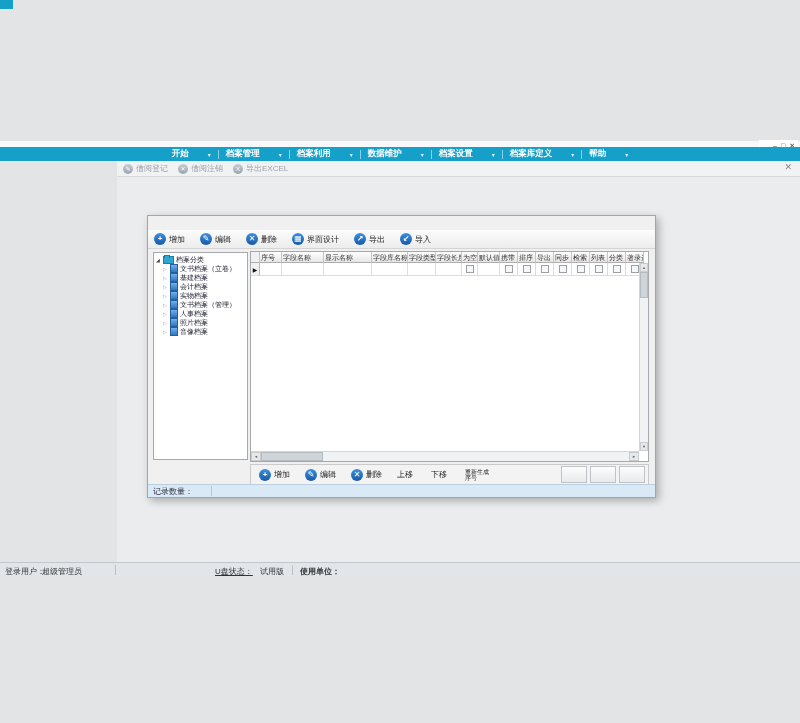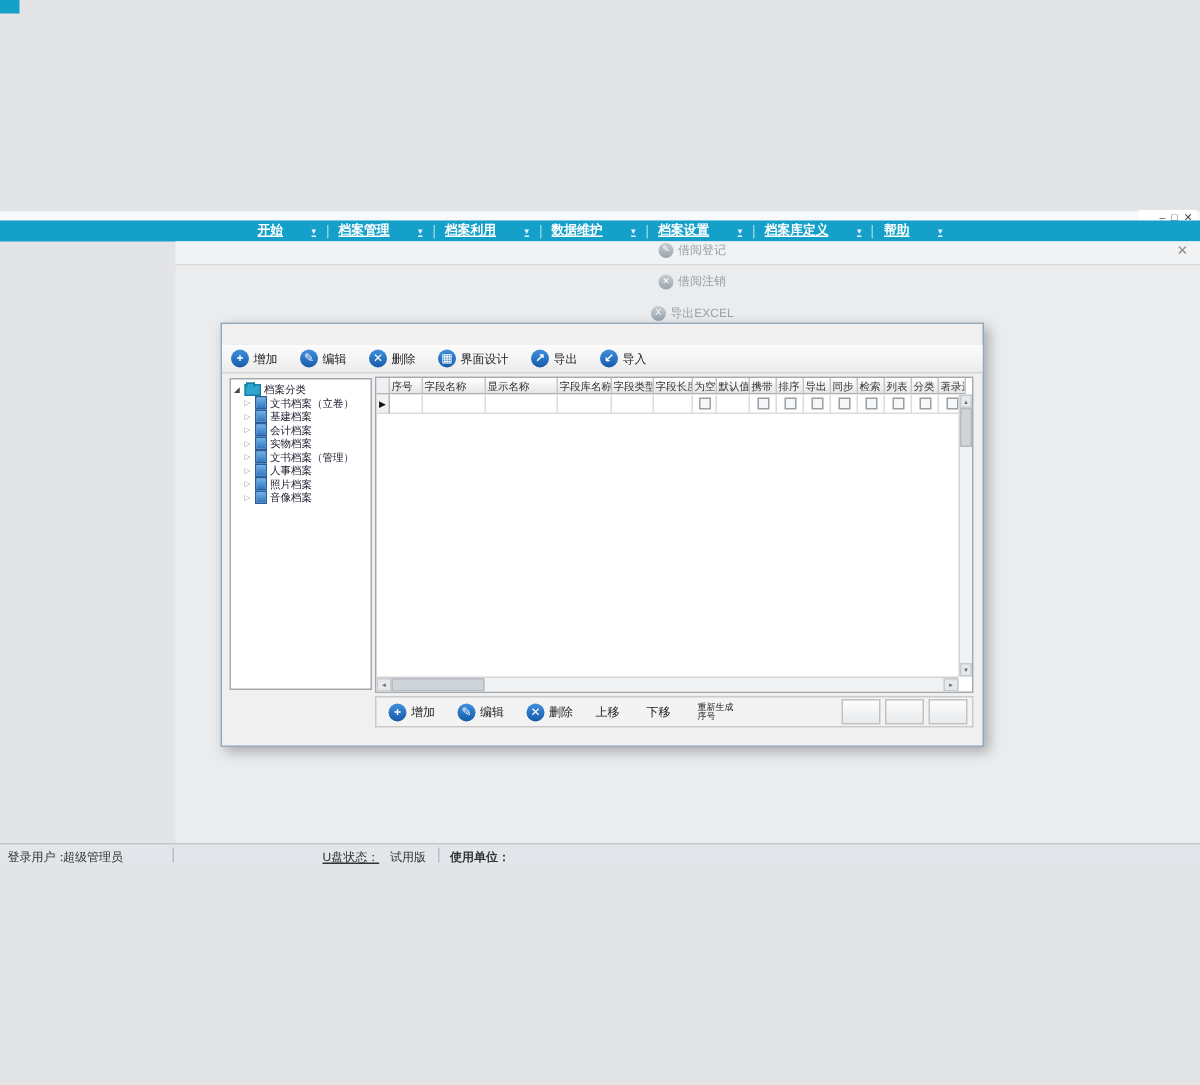--- a/index.html
+++ b/index.html
@@ -12,35 +12,35 @@
 
   
   .win-topstrip{left:0;top:141px;width:800px;height:6px;background:#f8f9fa;}
   .win-controls{right:2px;top:140px;width:36px;height:11px;background:#ffffff;display:flex;
                 align-items:center;justify-content:flex-end;gap:4px;padding-right:3px;font-size:7px;color:#444;}
   .win-ctrl{cursor:default;line-height:1;}
 
   
   .menubar{left:0;top:147px;width:800px;height:14px;background:#14a0c9;display:flex;
            align-items:center;justify-content:center;color:#fff;font-size:8.5px;font-weight:bold;}
-  .menu-item{display:flex;align-items:center;gap:19px;padding:0 7px;white-space:nowrap;text-decoration:underline;}
+  .menu-item{display:flex;align-items:center;gap:19px;padding:0 7px;white-space:nowrap;}
   .menu-arrow{font-size:6px;opacity:.9;}
   .menu-sep{width:1px;height:9px;background:rgba(255,255,255,.5);}
 
   
   .sidebar{left:0;top:161px;width:117px;height:401px;background:#f5f6f7;border-right:1px solid #b9bfc4;box-sizing:border-box;}
   .kw-label{position:absolute;left:4px;top:4px;font-size:7.5px;color:#333;}
   .kw-input{position:absolute;left:3px;top:13px;width:106px;height:15px;border:1px solid #abadb3;background:#fff;box-sizing:border-box;font-size:8px;padding:0 2px;}
   .search-btn{position:absolute;right:4px;top:32px;height:13px;display:flex;align-items:center;gap:3px;font-size:8px;color:#222;cursor:default;}
   .side-list{position:absolute;left:2px;top:46px;width:111px;height:352px;background:#fff;border:1px solid #9aa0a6;box-sizing:border-box;}
 
   
   .content{left:117px;top:161px;width:683px;height:401px;background:#ebecee;}
   .content-toolbar{position:absolute;left:0;top:0;width:683px;height:16px;background:#f1f2f3;
-                   border-bottom:1px solid #d9d9d9;display:flex;align-items:center;gap:10px;padding-left:6px;box-sizing:border-box;flex-direction:column;}
+                   border-bottom:1px solid #d9d9d9;display:flex;align-items:center;gap:10px;padding-left:6px;box-sizing:border-box;}
   .gbtn{display:flex;align-items:center;gap:3px;font-size:8px;color:#9aa2a9;}
   .gicon{width:10px;height:10px;border-radius:50%;background:linear-gradient(#c6cdd4,#9aa4ad);color:#fff;
          font-size:6px;display:flex;align-items:center;justify-content:center;line-height:1;flex:0 0 auto;}
   .tab-close{position:absolute;right:8px;top:2px;font-size:9px;color:#888;line-height:1;}
 
   
   .bicon{width:12px;height:12px;border-radius:50%;background:linear-gradient(#3f8fde,#155ba8);color:#fff;
          font-size:8px;font-weight:bold;display:flex;align-items:center;justify-content:center;line-height:1;flex:0 0 auto;}
   .bicon.small{width:11px;height:11px;}
   .lens{width:4px;height:4px;border:1px solid #fff;border-radius:50%;position:relative;display:block;}
@@ -339,20 +339,24 @@
         </span>
         <span class="tbtn-text">上移</span>
         <span class="tbtn-text">下移</span>
         <span class="btn-tiny">重新生成序号</span>
         <span class="bb-space"></span>
         <span class="empty-box"></span>
         <span class="empty-box"></span>
         <span class="empty-box"></span>
       </div>
 
+    <div class="dlg-status">
+      <span>记录数量：</span>
+      <span class="dlg-status-div"></span>
+    </div>
   </div>
 
   <div class="abs statusbar">
     <span class="sb-item" style="left:5px;">登录用户：</span>
     <span class="sb-item" style="left:42px;">超级管理员</span>
     <span class="sb-div" style="left:115px;"></span>
     <span class="sb-item" style="left:215px;text-decoration:underline;">U盘状态：</span>
     <span class="sb-item" style="left:260px;">试用版</span>
     <span class="sb-div" style="left:292px;"></span>
     <span class="sb-item" style="left:300px;font-weight:bold;">使用单位：</span>

